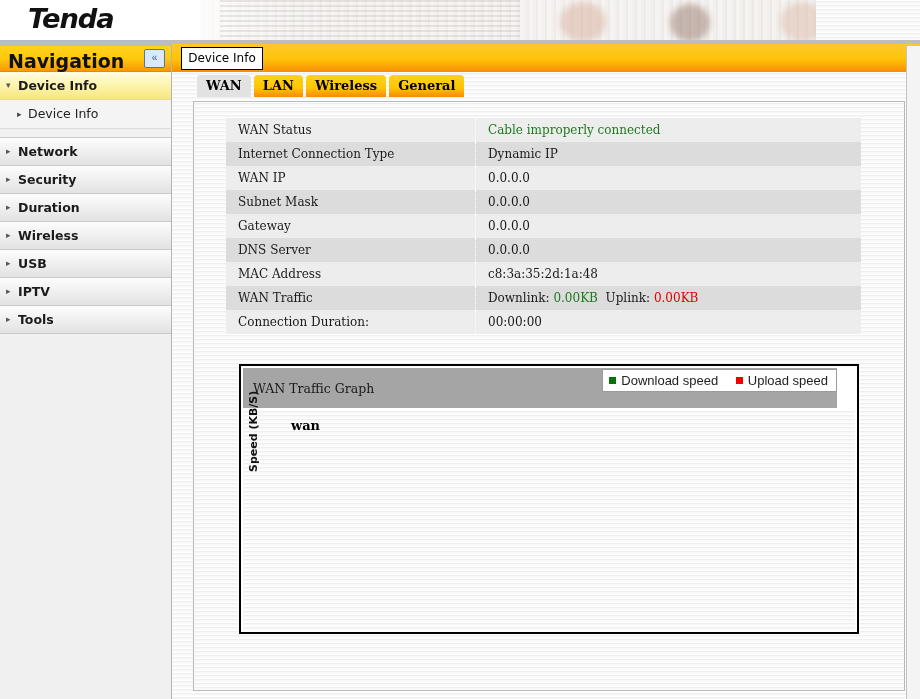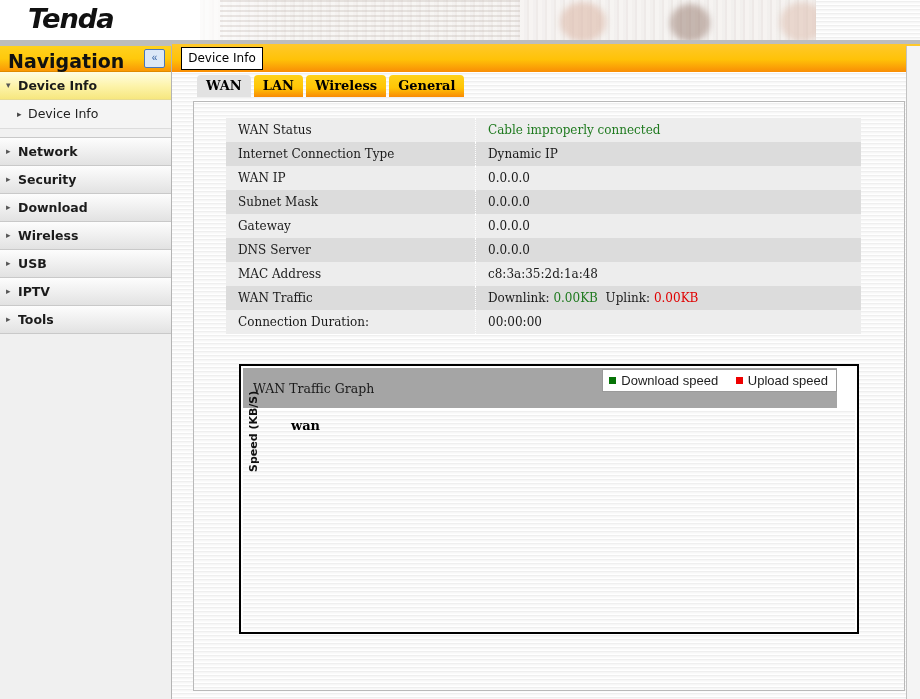--- a/index.html
+++ b/index.html
@@ -285,21 +285,21 @@
     <div class="nav-group">
       <span class="tri">▸</span>
       <span>Network</span>
     </div>
     <div class="nav-group">
       <span class="tri">▸</span>
       <span>Security</span>
     </div>
     <div class="nav-group">
       <span class="tri">▸</span>
-      <span>Download</span>
+      <span>Duration</span>
     </div>
     <div class="nav-group">
       <span class="tri">▸</span>
       <span>Wireless</span>
     </div>
     <div class="nav-group">
       <span class="tri">▸</span>
       <span>USB</span>
     </div>
     <div class="nav-group">

